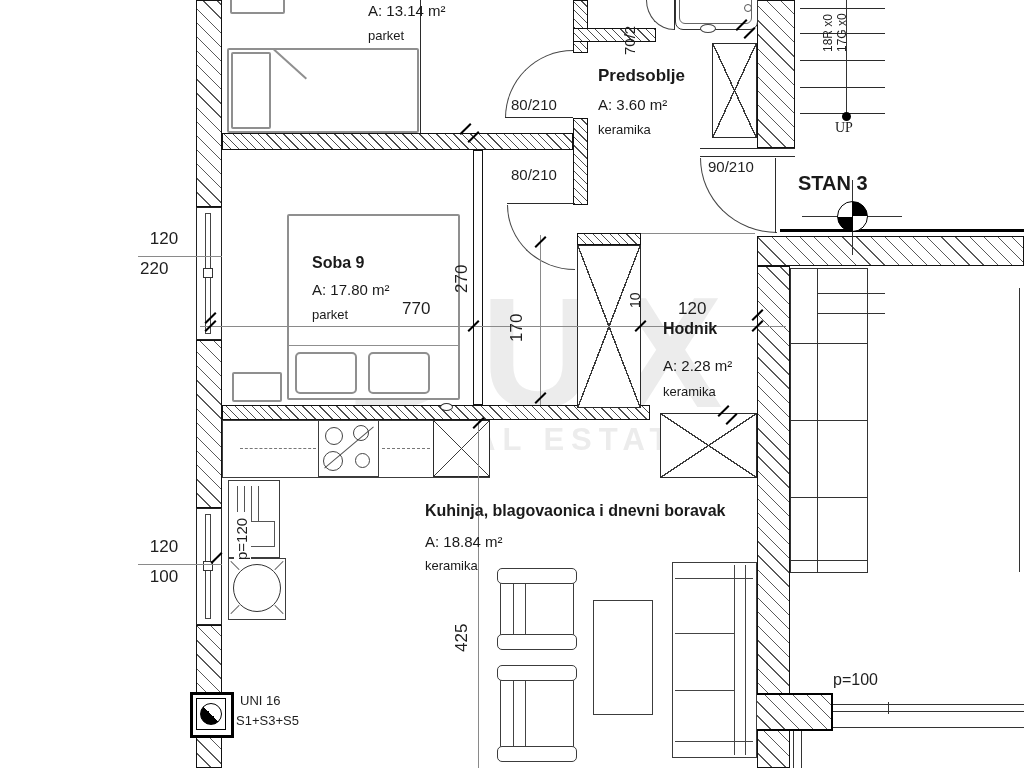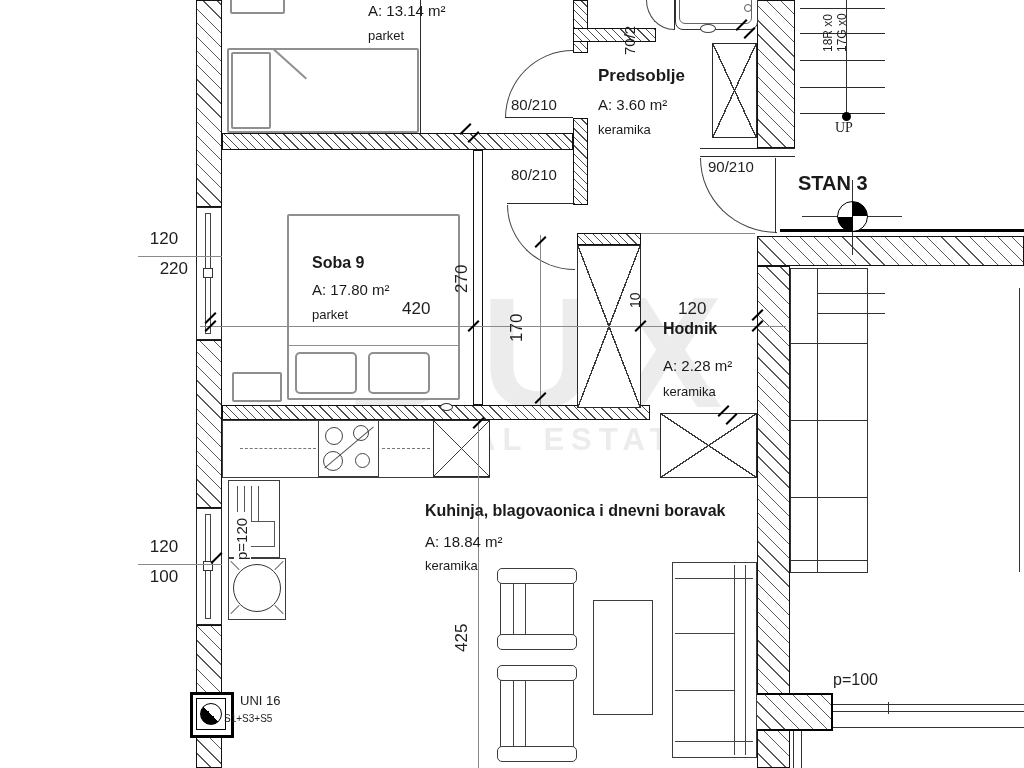--- a/index.html
+++ b/index.html
@@ -208,36 +208,36 @@
   <div class="abs vline-thin" style="left:888px;top:702px;height:12px;border-left-color:#333;"></div>
   <div class="abs vline-thin" style="left:793px;top:731px;height:37px;border-left-color:#333;"></div>
   <div class="abs vline-thin" style="left:801px;top:731px;height:37px;border-left-color:#333;"></div>
   <div class="abs dim lbl" style="left:833px;top:671px;font-size:16px;">p=100</div>
 
   <div class="abs hline-thin" style="left:200px;top:326px;width:586px;"></div>
   <div class="abs tick" style="left:203px;top:325px;"></div>
   <div class="abs tick" style="left:466px;top:325px;"></div>
   <div class="abs tick" style="left:633px;top:325px;"></div>
   <div class="abs tick" style="left:750px;top:325px;"></div>
-  <div class="abs dim lbl" style="left:402px;top:300px;font-size:17px;">420</div>
+  <div class="abs dim lbl" style="left:402px;top:300px;font-size:17px;">770</div>
   <div class="abs dim lbl" style="left:678px;top:300px;font-size:17px;">120</div>
 
   <div class="abs dim rot lbl" style="left:453px;top:293px;width:40px;font-size:17px;">270</div>
   <div class="abs vline-thin" style="left:540px;top:235px;height:170px;"></div>
   <div class="abs tick" style="left:533px;top:241px;"></div>
   <div class="abs tick" style="left:533px;top:397px;"></div>
   <div class="abs dim rot lbl" style="left:508px;top:342px;width:36px;font-size:17px;">170</div>
   <div class="abs dimS rot lbl" style="left:628px;top:308px;width:20px;font-size:14px;">10</div>
   <div class="abs vline-thin" style="left:478px;top:420px;height:348px;"></div>
   <div class="abs tick" style="left:471px;top:422px;"></div>
   <div class="abs dim rot lbl" style="left:453px;top:652px;width:50px;font-size:17px;">425</div>
 
   <div class="abs dim lbl" style="left:140px;top:230px;width:48px;text-align:center;font-size:17px;">120</div>
   <div class="abs hline-thin" style="left:138px;top:256px;width:84px;"></div>
-  <div class="abs dim lbl" style="left:140px;top:260px;width:48px;text-align:right;font-size:17px;">220</div>
+  <div class="abs dim lbl" style="left:140px;top:260px;width:48px;text-align:left;font-size:17px;">220</div>
   <div class="abs dim lbl" style="left:140px;top:538px;width:48px;text-align:center;font-size:17px;">120</div>
   <div class="abs hline-thin" style="left:138px;top:564px;width:84px;"></div>
   <div class="abs dim lbl" style="left:140px;top:568px;width:48px;text-align:center;font-size:17px;">100</div>
 
   <div class="abs dim rot lbl" style="left:234px;top:562px;width:50px;font-size:15px;background:#fff;padding:0 2px;">p=120</div>
 
   <div class="abs tick" style="left:203px;top:317px;"></div>
   <div class="abs tick" style="left:209px;top:557px;"></div>
   <div class="abs tick" style="left:458px;top:128px;"></div>
   <div class="abs tick" style="left:466px;top:136px;"></div>
@@ -245,15 +245,15 @@
   <div class="abs tick" style="left:724px;top:418px;"></div>
   <div class="abs tick" style="left:734px;top:24px;"></div>
   <div class="abs tick" style="left:742px;top:32px;"></div>
   <div class="abs tick" style="left:750px;top:314px;"></div>
 
   <div class="abs" style="left:190px;top:692px;width:44px;height:46px;border:3px solid #000;background:#fff;">
     <div class="abs" style="left:3px;top:3px;width:30px;height:32px;border:1.2px solid #000;"></div>
     <div class="abs" style="left:7px;top:8px;width:22px;height:22px;border:1px solid #000;border-radius:50%;background:linear-gradient(45deg,#000 50%,#fff 50%);"></div>
   </div>
   <div class="abs dimS lbl" style="left:240px;top:694px;font-size:13px;">UNI 16</div>
-  <div class="abs dimS lbl" style="left:224px;top:714px;font-size:10px;">S1+S3+S5</div>
+  <div class="abs dimS lbl" style="left:236px;top:714px;font-size:13px;">S1+S3+S5</div>
 
 </div>
 
 </body></html>

